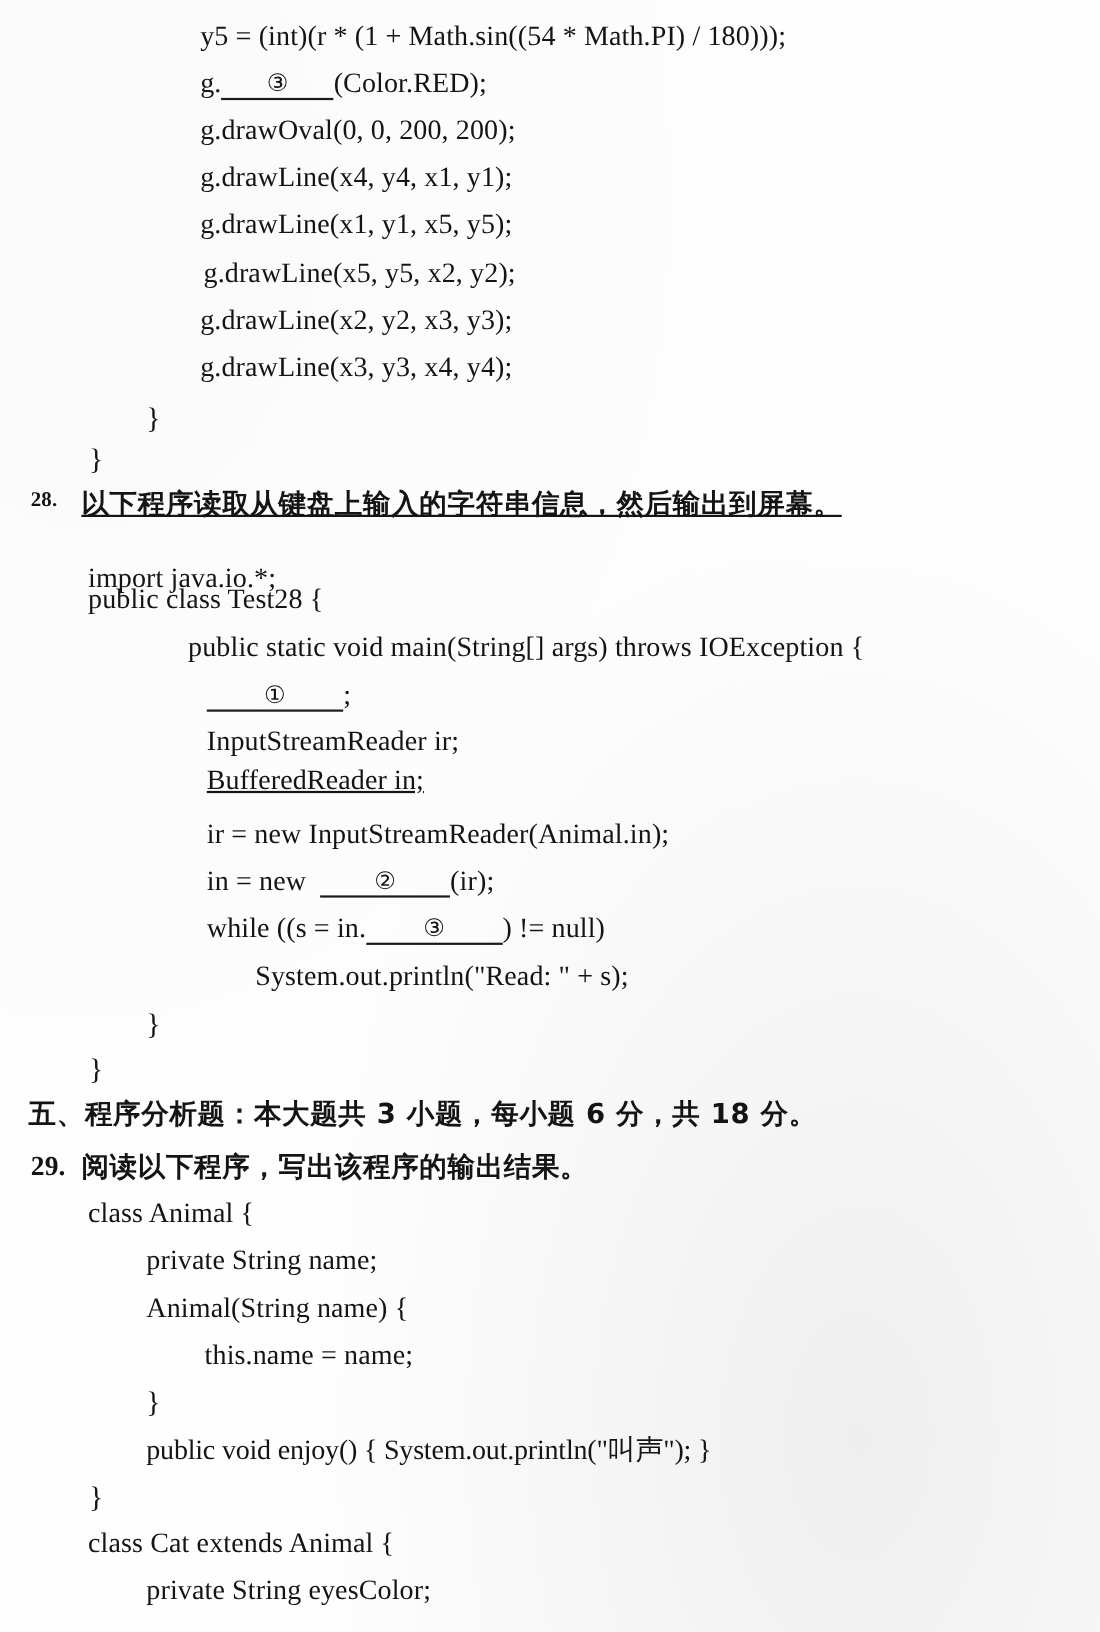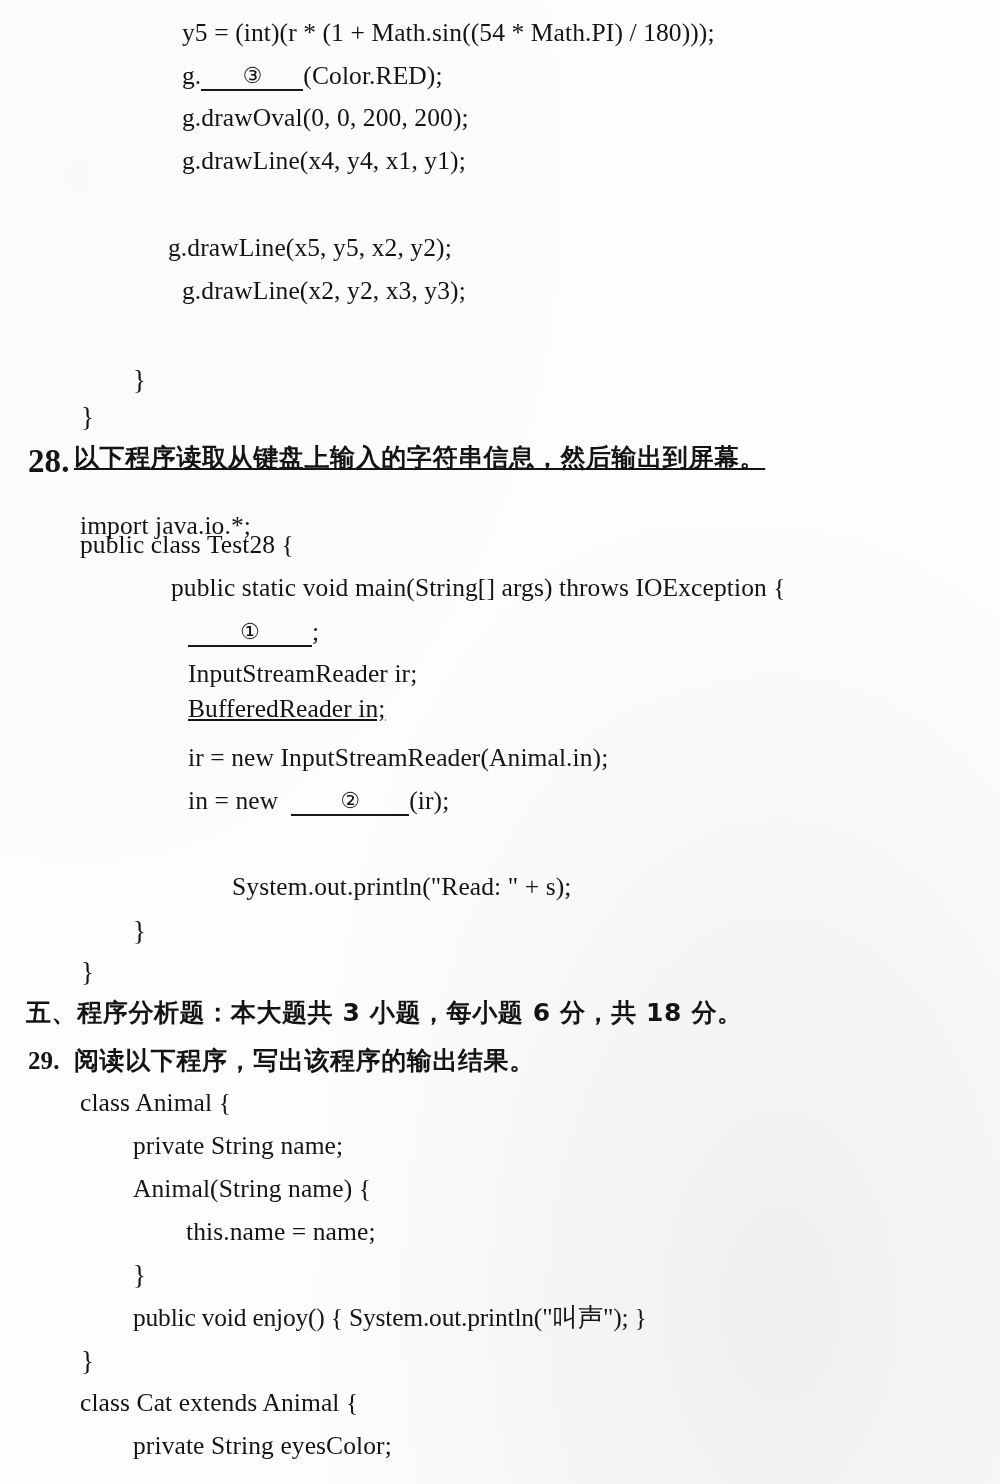--- a/index.html
+++ b/index.html
@@ -66,40 +66,43 @@
 <body>
 
 <div class="page">
 
   <div class="line" style="left:182px; top:20px;">y5 = (int)(r * (1 + Math.sin((54 * Math.PI) / 180)));</div>
 
   <div class="line" style="left:182px; top:63px;"><span>g.</span><span class="blank" style="width:102px;"><span class="circled">③</span></span><span>(Color.RED);</span></div>
 
   <div class="line" style="left:182px; top:105px;">g.drawOval(0, 0, 200, 200);</div>
   <div class="line" style="left:182px; top:148px;">g.drawLine(x4, y4, x1, y1);</div>
-  <div class="line" style="left:168px; top:235px;">g.drawLine(x5, y5, x2, y2);</div>
+  <div class="line" style="left:182px; top:191px;">g.drawLine(x1, y1, x5, y5);</div>
+  <div class="line" style="left:185px; top:235px;">g.drawLine(x5, y5, x2, y2);</div>
   <div class="line" style="left:182px; top:278px;">g.drawLine(x2, y2, x3, y3);</div>
+  <div class="line" style="left:182px; top:321px;">g.drawLine(x3, y3, x4, y4);</div>
   <div class="line brace" style="left:133px; top:367px;">}</div>
   <div class="line brace" style="left:81px; top:404px;">}</div>
 
-  <div class="line num" style="left:28px; top:445px; font-size:33px;">28.</div>
+  <div class="line num" style="left:28px; top:445px; font-size:19px;">28.</div>
   <div class="line cn" style="left:74px; top:445px;text-decoration:underline;">以下程序读取从键盘上输入的字符串信息，然后输出到屏幕。</div>
 
   <div class="line" style="left:80px; top:489px;margin-top:24px;">import java.io.*;</div>
   <div class="line" style="left:80px; top:532px;">public class Test28 {</div>
   <div class="line" style="left:127px; top:575px;margin-left:44px;">public static void main(String[] args) throws IOException {</div>
 
   <div class="line" style="left:188px; top:619px;"><span class="blank" style="width:124px;"><span class="circled">①</span></span><span>;</span></div>
 
   <div class="line" style="left:188px; top:661px;">InputStreamReader ir;</div>
   <div class="line" style="left:188px; top:696px;text-decoration:underline;">BufferedReader in;</div>
   <div class="line" style="left:188px; top:745px;">ir = new InputStreamReader(Animal.in);</div>
 
   <div class="line" style="left:188px; top:788px;"><span>in = new  </span><span class="blank" style="width:118px;"><span class="circled">②</span></span><span>(ir);</span></div>
 
+  <div class="line" style="left:188px; top:831px;"><span>while ((s = in.</span><span class="blank" style="width:124px;"><span class="circled">③</span></span><span>) != null)</span></div>
 
   <div class="line" style="left:232px; top:874px;">System.out.println("Read: " + s);</div>
   <div class="line brace" style="left:133px; top:918px;">}</div>
   <div class="line brace" style="left:81px; top:959px;">}</div>
 
   <div class="line cn" style="left:26px; top:1000px;">五、程序分析题：本大题共 3 小题，每小题 6 分，共 18 分。</div>
 
   <div class="line num" style="left:28px; top:1048px; font-size:25px;">29.</div>
   <div class="line cn" style="left:74px; top:1048px;">阅读以下程序，写出该程序的输出结果。</div>
 

